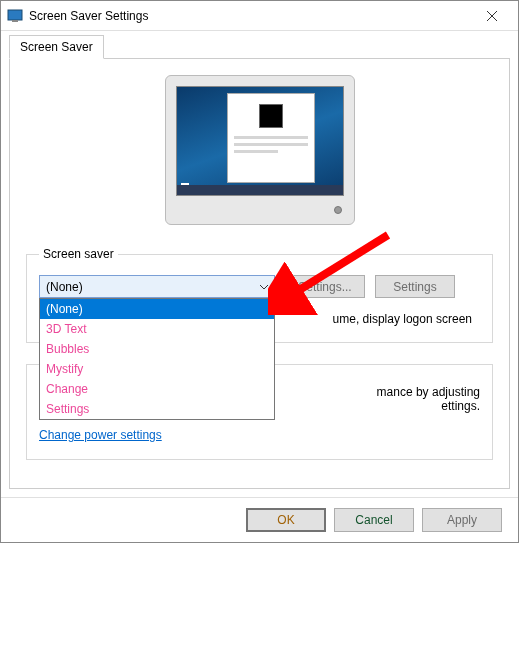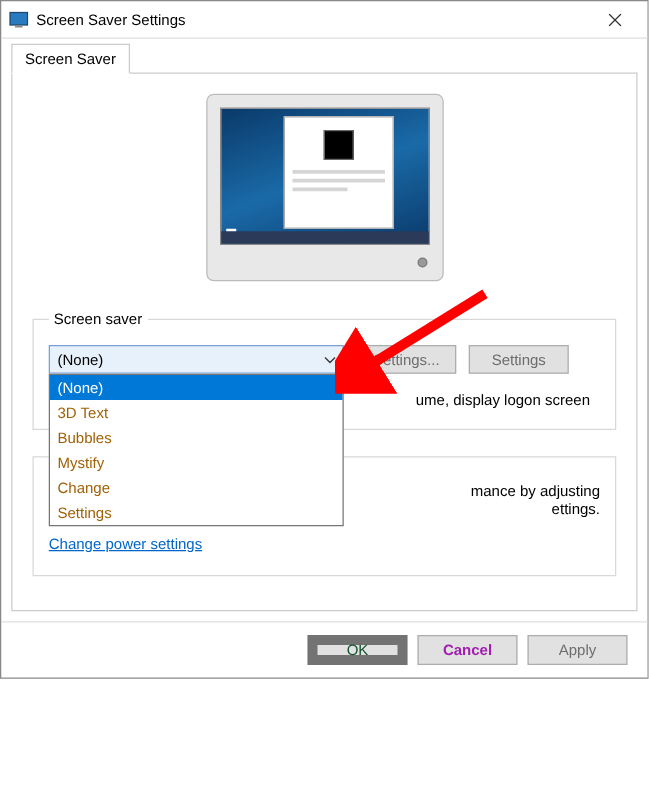--- a/index.html
+++ b/index.html
@@ -23,29 +23,29 @@
 .mini-start { position: absolute; left: 4px; bottom: 4px; width: 8px; height: 8px; background: #fff; }
 .mini-taskbar { position: absolute; bottom: 0; left: 0; right: 0; height: 10px; background: #2a3a58; }
 .monitor-btn { position: absolute; right: 12px; bottom: 10px; width: 8px; height: 8px; border-radius: 50%; background: #999; border: 1px solid #777; }
 fieldset.group { border: 1px solid #d8d8d8; padding: 14px 12px 16px 12px; margin: 0 0 14px 0; position: relative; }
 fieldset.group legend { font-size: 12px; color: #000; padding: 0 4px; }
 .row { display: flex; gap: 10px; margin-bottom: 14px; }
 .combo { position: relative; width: 236px; }
 .combo-closed { height: 23px; border: 1px solid #7a9fd6; background: #e7f1fb; display: flex; align-items: center; padding: 0 22px 0 6px; font-size: 12px; position: relative; }
 .combo-chevron { position: absolute; right: 5px; top: 5px; }
 .btn { height: 23px; min-width: 80px; border: 1px solid #adadad; background: #e1e1e1; font-size: 12px; color: #6d6d6d; padding: 0 10px; display: inline-flex; align-items: center; justify-content: center; cursor: default; }
-.btn.enabled { color: #a21caf; background: #e1e1e1; font-weight: bold; }
-.btn.primary { background: #e1e1e1; border: 8px solid #737373; color: #14532d; }
+.btn.enabled { color: #14532d; background: #e1e1e1; }
+.btn.primary { background: #e1e1e1; border: 2px solid #737373; color: #a16207; }
 .static-text { font-size: 12px; color: #000; }
 .link { font-size: 12px; color: #0066cc; text-decoration: underline; cursor: pointer; display: inline-block; }
 .bottom-buttons { display: flex; justify-content: flex-end; gap: 8px; padding: 10px 16px; border-top: 1px solid #e0e0e0; }
 .bottom-buttons .btn { min-width: 80px; height: 24px; }
 
 .dropdown-list { position: absolute; left: 0; top: 23px; width: 236px; background: #fff; border: 1px solid #767676; z-index: 50; }
-.dropdown-list div { font-size: 12px; padding: 3px 6px; color: #a16207; cursor: default; }
+.dropdown-list div { font-size: 12px; padding: 3px 6px; color: #ec4899; cursor: default; }
 .dropdown-list div.selected { background: #0078d7; color: #fff; }
 
 .arrow { position: absolute; z-index: 60; pointer-events: none; }
 </style>
 </head>
 <body>
 
 <div class="window">
 
   <div class="titlebar">

